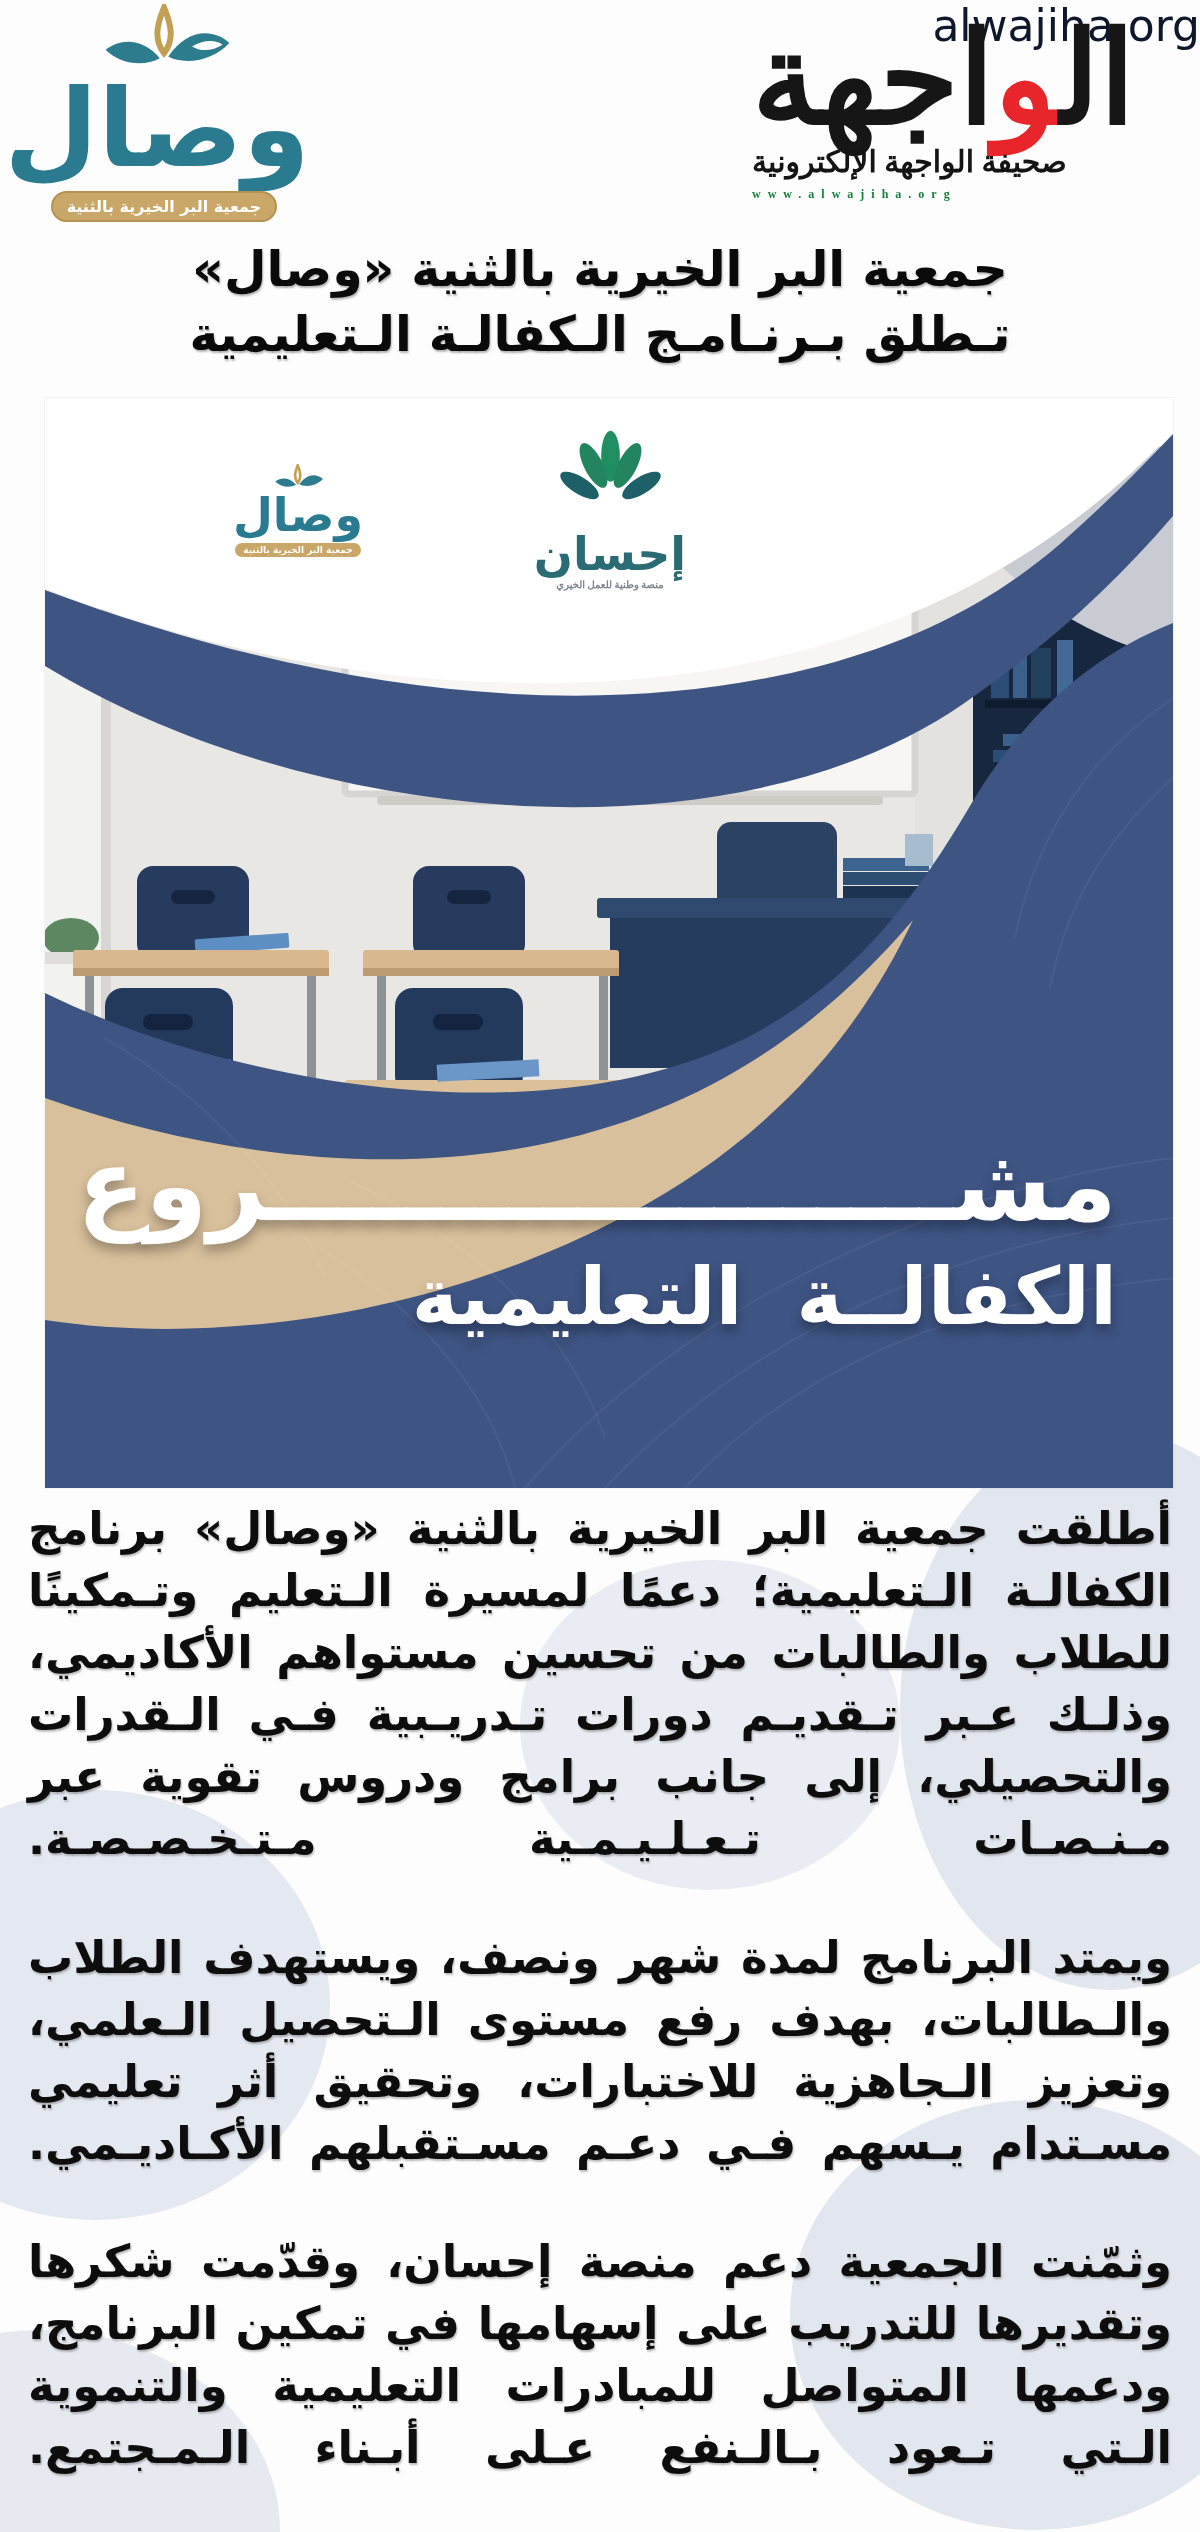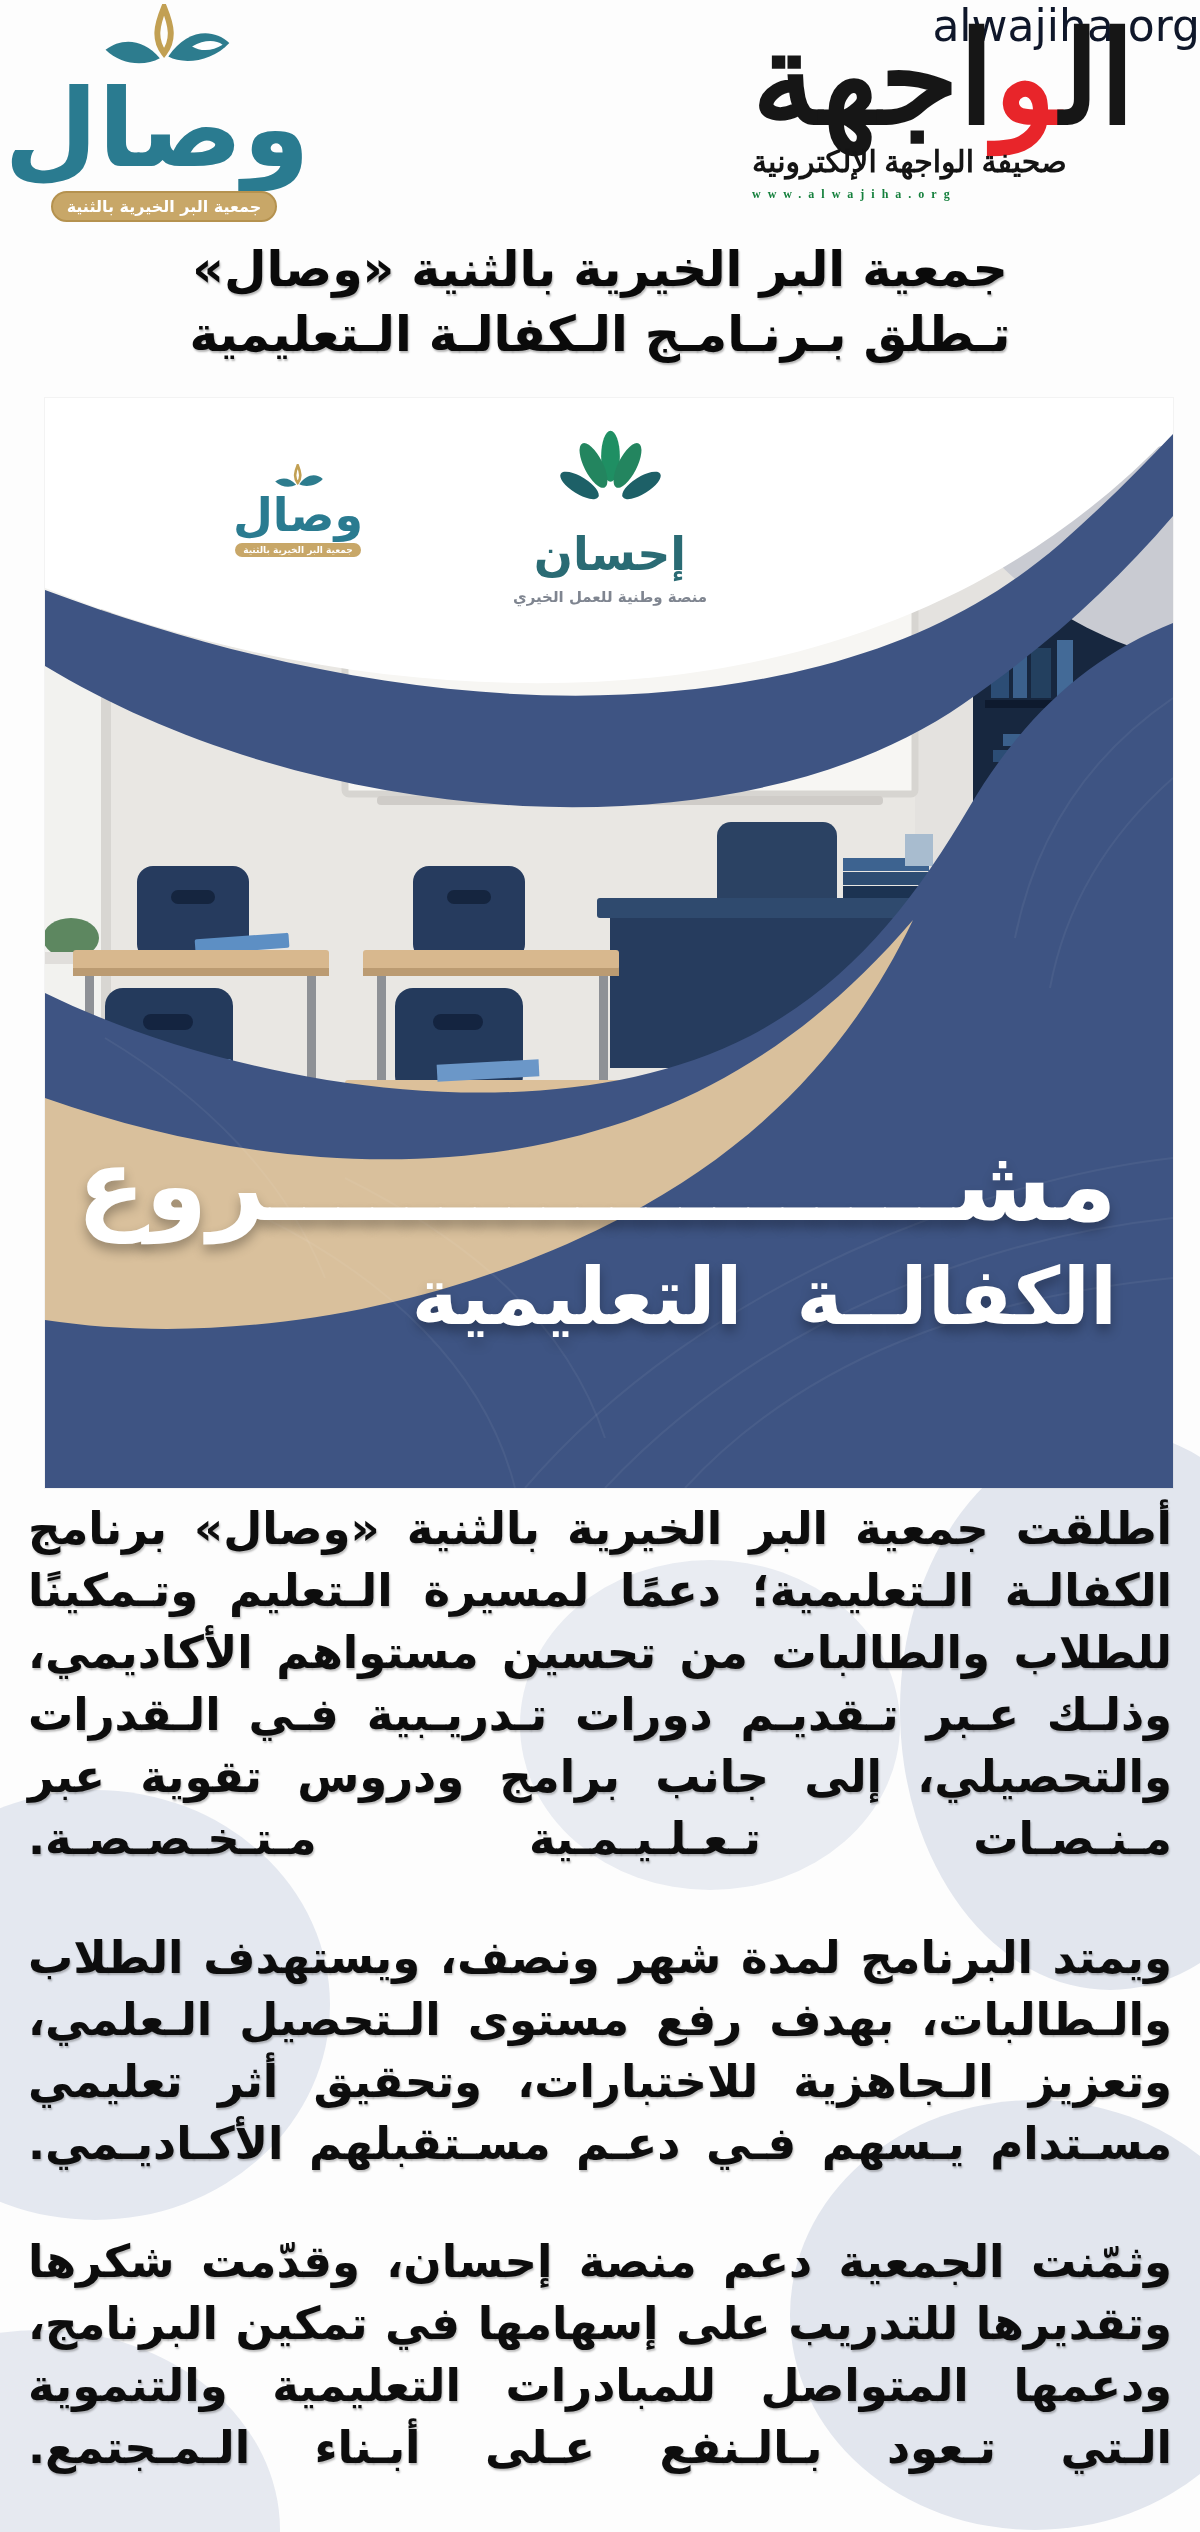--- a/index.html
+++ b/index.html
@@ -54,21 +54,21 @@
   .p-wisal { left:auto; right:790px; top:66px; width:170px; }
   .p-wisal .icon { height:30px; }
   .p-wisal .wm { font-size:46px; line-height:0.95; font-weight:bold; color:#2a7b90; margin-top:-4px; }
   .p-wisal .bn {
     display:inline-block; margin-top:4px; background:#c8a768; border-radius:8px;
     color:#fff; font-weight:bold; font-size:9px; padding:2px 8px; white-space:nowrap;
   }
   .p-ehsan { left:455px; top:26px; width:220px; }
   .p-ehsan .icon { height:102px; }
   .p-ehsan .nm { font-size:46px; font-weight:bold; color:#2a6b74; line-height:1.05; }
-  .p-ehsan .tg { font-size:15px; color:#7f8590; margin-top:10px; font-weight:bold; }
+  .p-ehsan .tg { font-size:10px; color:#7f8590; margin-top:1px; font-weight:bold;font-family:Liberation Serif, serif; }
   .p-phases { left:60px; top:72px; width:210px; }
   .p-phases .icon { height:58px; }
   .p-phases .nm { font-size:20px; color:#b3966c; font-family:"Liberation Serif", serif; margin-top:2px; }
   .p-phases .tg { font-size:10px; color:#8e95a2; margin-top:4px; font-weight:bold; }
   .p-title {
     position:absolute; z-index:3; right:56px; left:30px; top:735px;
     text-align:right; color:#ffffff; direction:rtl;
     text-shadow:0 7px 12px rgba(0,0,0,0.3);
   }
   .p-title .l1 { font-size:100px; font-weight:bold; line-height:1.05; white-space:nowrap; }

